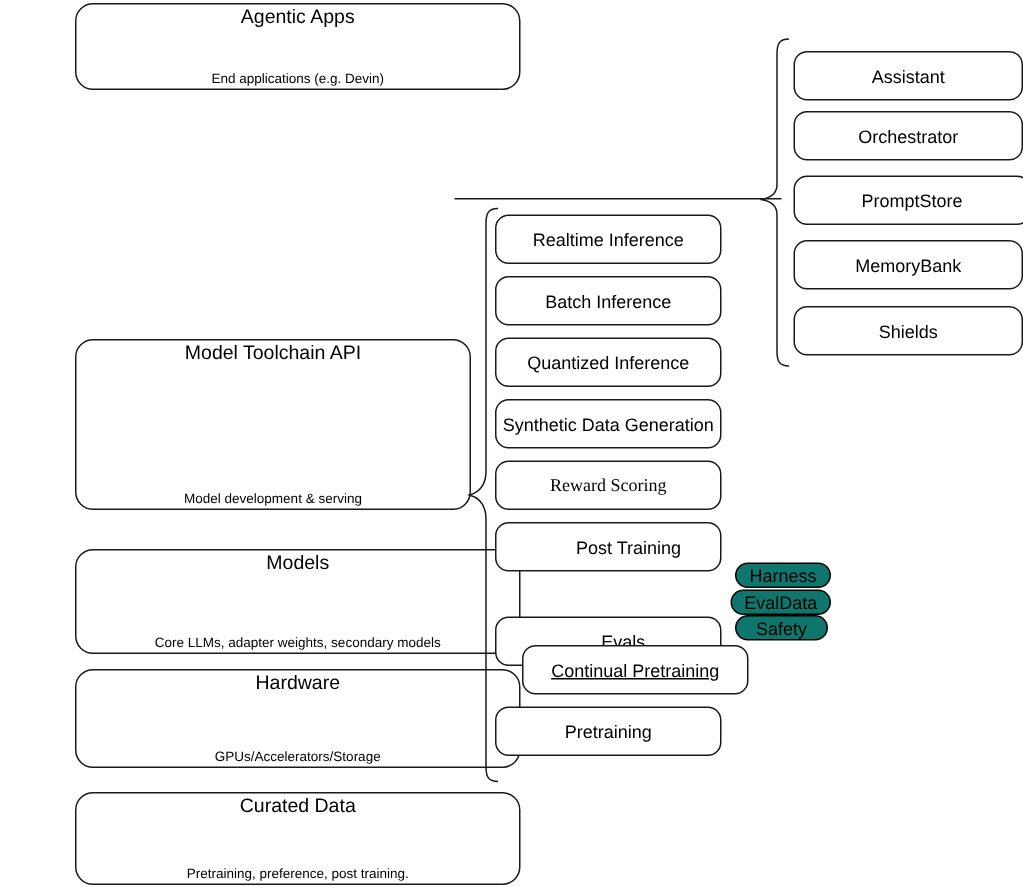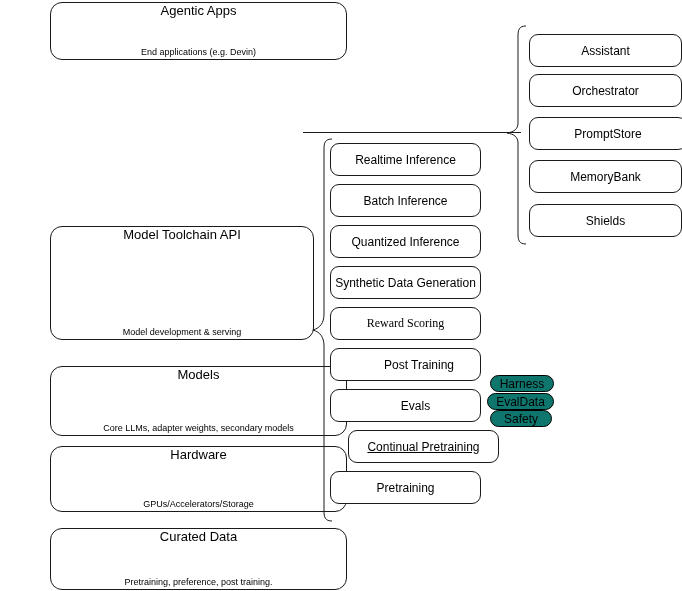--- a/index.html
+++ b/index.html
@@ -139,21 +139,21 @@
   </div>
   <div class="pill-box" style="left:330px; top:266px; width:151px; height:33px;">
     <span>Synthetic Data Generation</span>
   </div>
   <div class="pill-box" style="left:330px; top:307px; width:151px; height:33px;font-family:Liberation Serif, serif;">
     <span>Reward Scoring</span>
   </div>
   <div class="pill-box" style="left:330px; top:348px; width:151px; height:33px;padding-left:27px;">
     <span>Post Training</span>
   </div>
-  <div class="pill-box" style="left:330px; top:389px; width:151px; height:33px;padding-left:20px;">
+  <div class="pill-box" style="left:330px; top:411px; width:151px; height:33px;padding-left:20px;">
     <span>Evals</span>
   </div>
   <div class="pill-box" style="left:348px; top:430px; width:151px; height:33px;text-decoration:underline;">
     <span>Continual Pretraining</span>
   </div>
   <div class="pill-box" style="left:330px; top:471px; width:151px; height:33px;">
     <span>Pretraining</span>
   </div>
 
   <div class="stadium" style="left:470px; top:375px; width:64px; height:17px;">

